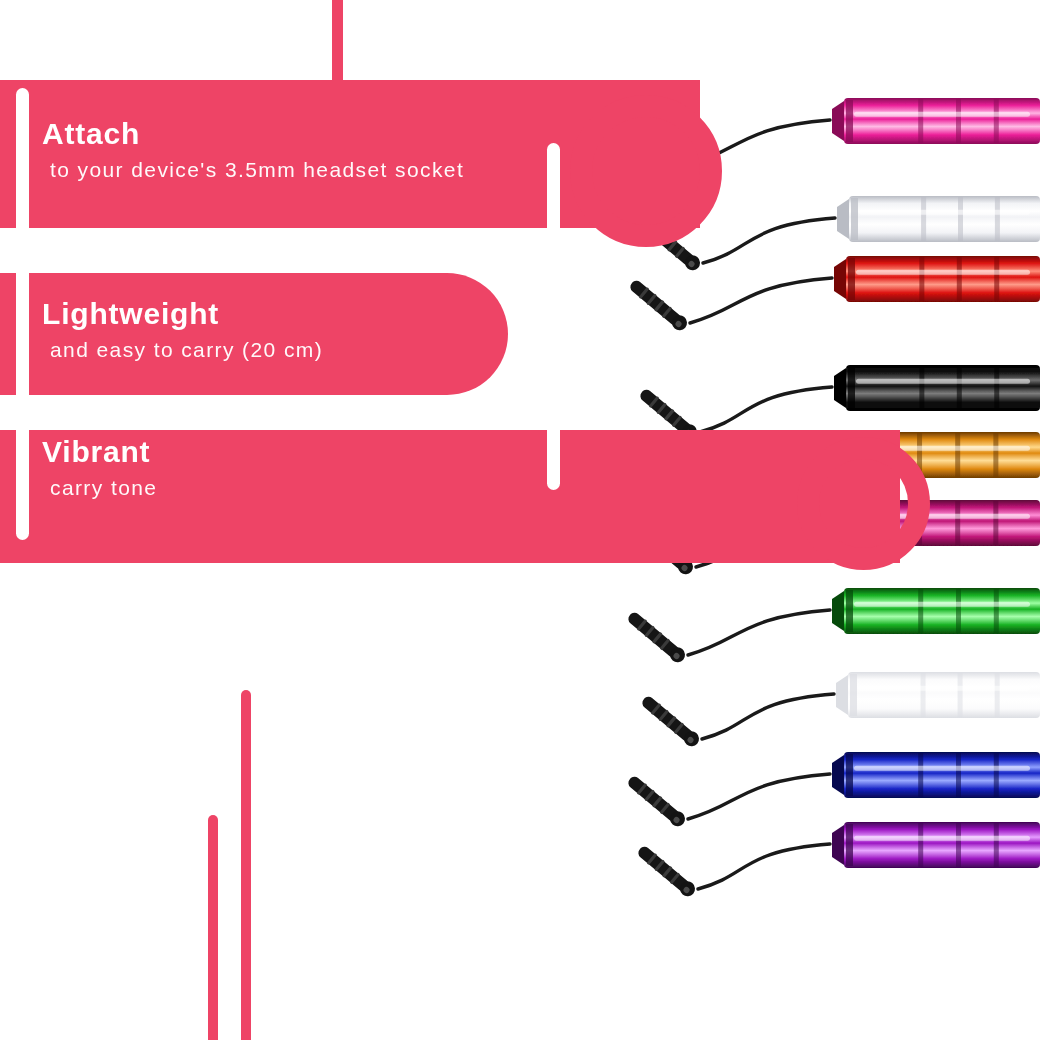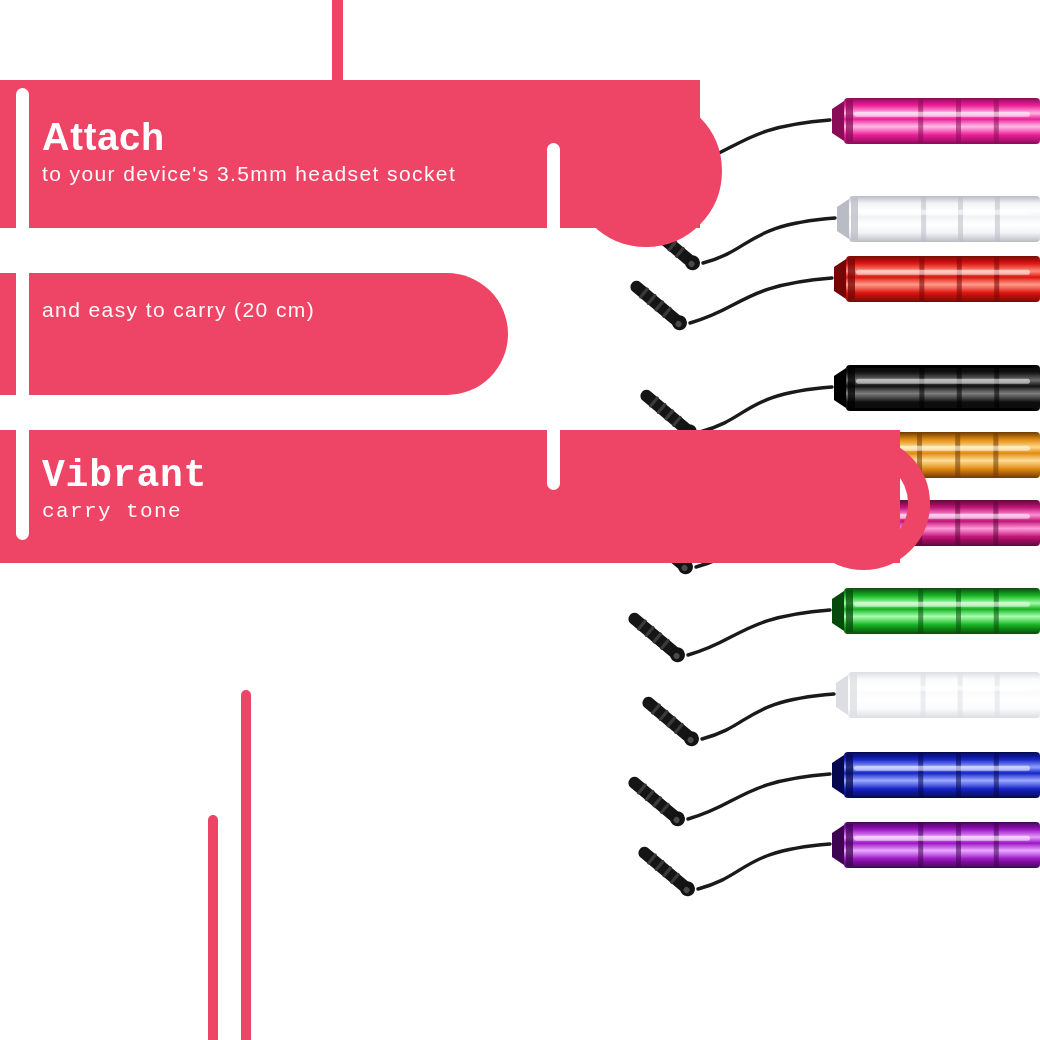--- a/index.html
+++ b/index.html
@@ -80,36 +80,36 @@
   .pstroke-b{ left:208px; top:815px; width:10px; height:225px; }
 
   
   .feature{
     position:absolute;
     color:#ffffff;
     z-index:5;
   }
   .feat-1{ left:42px; top:118px; }
   .feat-2{ left:42px; top:298px; }
-  .feat-3{ left:42px; top:456px;font-family:Liberation Mono, monospace; }
+  .feat-3{ left:42px; top:436px; }
 
   .feature .title{
-    font-size:38px;
+    font-size:30px;
     font-weight:700;
     letter-spacing:0.8px;
     line-height:1.05;
     margin:0 0 4px 0;
     white-space:nowrap;
   }
   .feature .subtitle{
     font-size:21px;
     font-weight:400;
     letter-spacing:1.4px;
     line-height:1.15;
-    margin:0;
+    margin:8px;
     white-space:nowrap;
     opacity:.97;
   }
 </style>
 </head>
 <body>
 
 <div id="stage">
 
   <svg id="product-array" viewBox="0 0 1040 1040">
@@ -421,20 +421,21 @@
 
   <div class="pstroke pstroke-a"></div>
   <div class="pstroke pstroke-b"></div>
 
   <div class="feature feat-1">
     <p class="title">Attach</p>
     <p class="subtitle">to your device's 3.5mm headset socket</p>
   </div>
 
   <div class="feature feat-2">
+    <p class="title">Lightweight</p>
     <p class="subtitle">and easy to carry (20 cm)</p>
   </div>
 
   <div class="feature feat-3">
     <p class="title">Vibrant</p>
     <p class="subtitle">carry tone</p>
   </div>
 
 </div>
 

